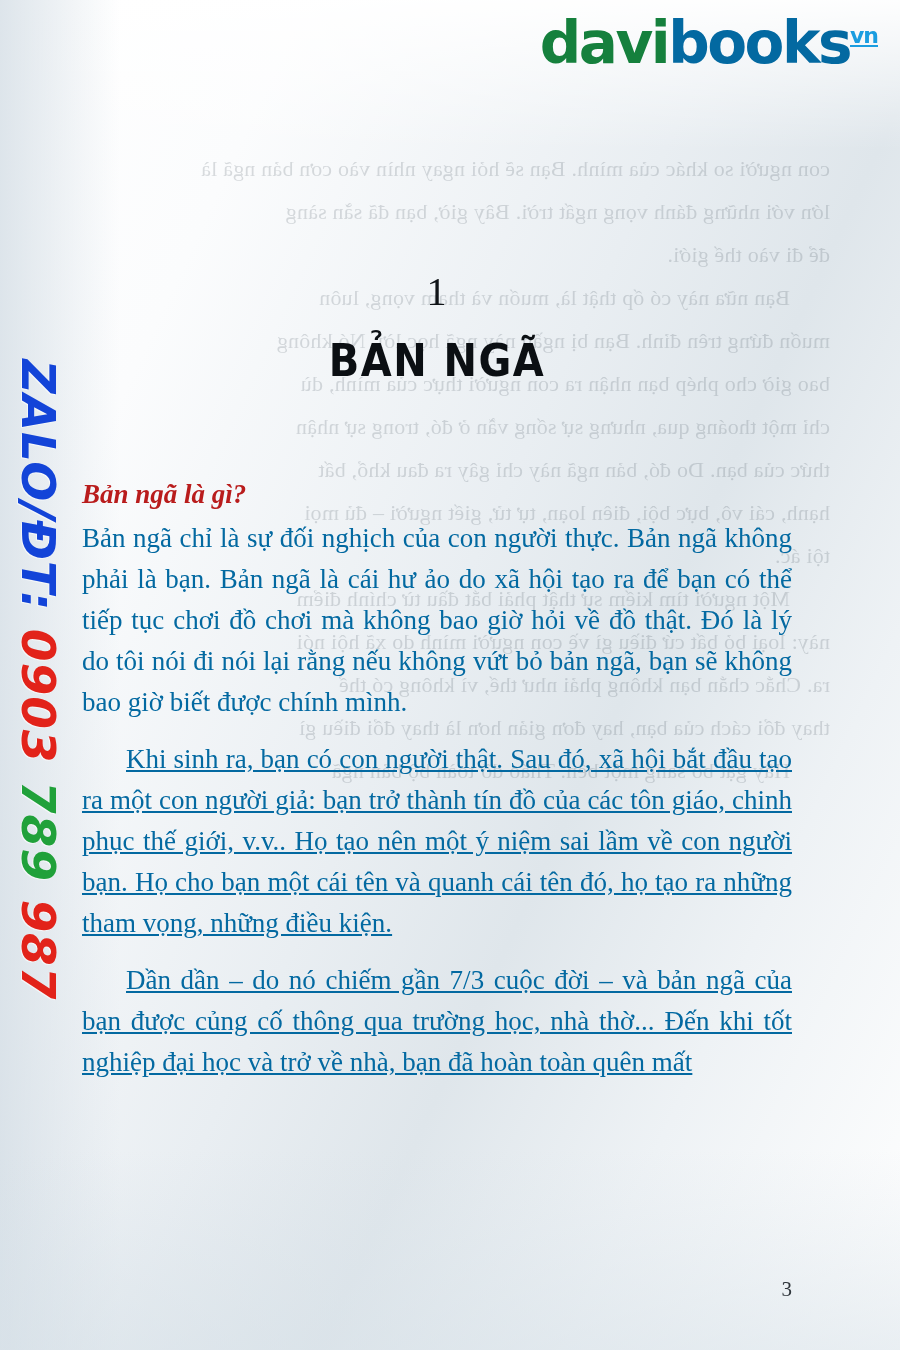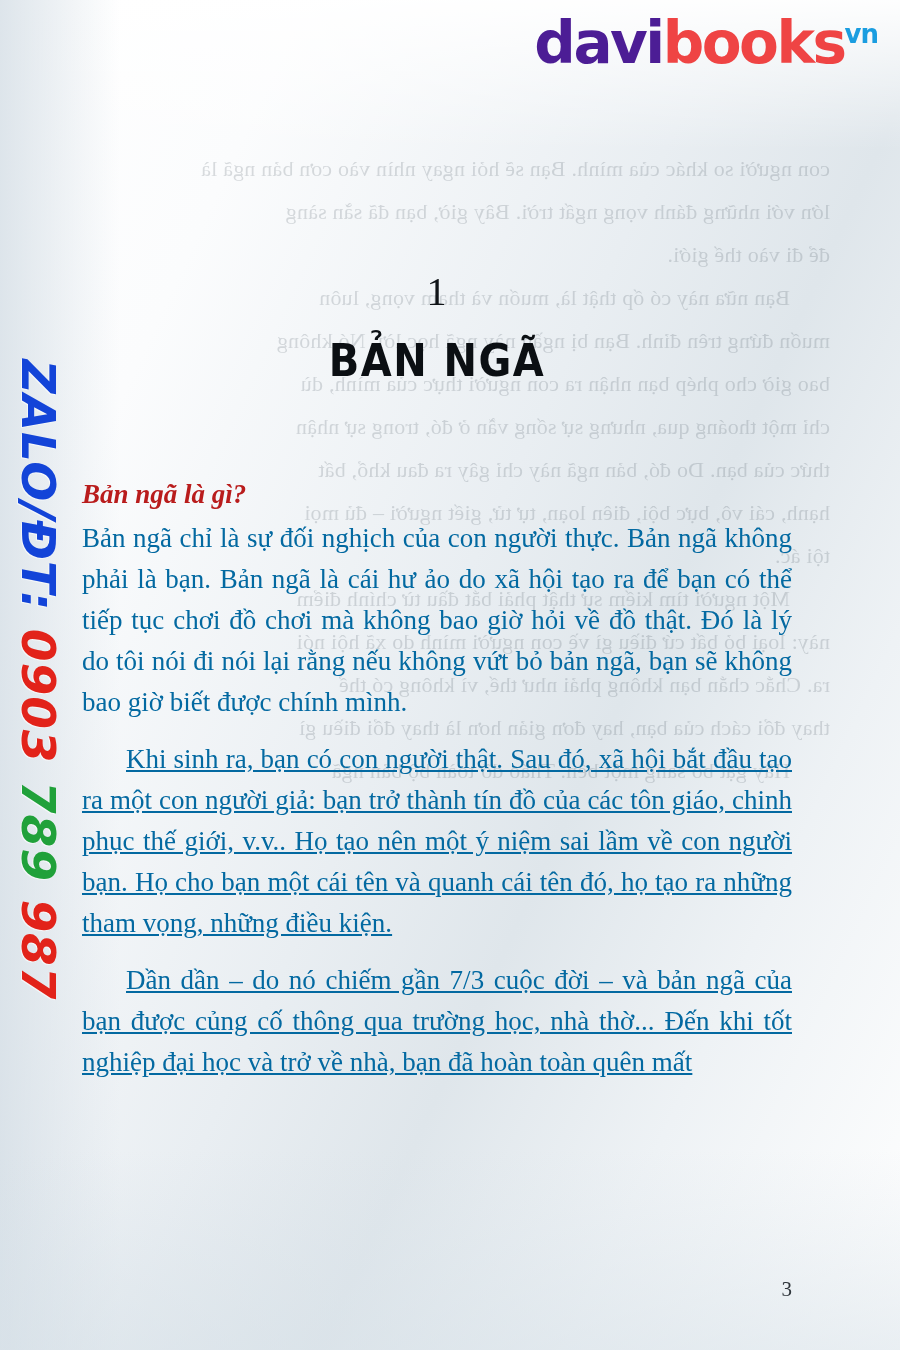--- a/index.html
+++ b/index.html
@@ -64,27 +64,28 @@
     position: absolute;
     right: 22px;
     top: 14px;
     font-family: "DejaVu Sans", sans-serif;
     font-weight: 700;
     font-size: 58px;
     letter-spacing: -2.5px;
     line-height: 1;
     z-index: 6;
   }
-  .logo .davi { color: #4c1d95; }
-  .logo .books { color: #ef4444; }
+  .logo .davi { color: #15803d; }
+  .logo .books { color: #0369a1; }
   .logo .vn {
     color: #1a9de0;
-    font-size: 26px;
+    font-size: 22px;
     vertical-align: super;
     letter-spacing: -1px;
+    text-decoration: underline;
   }
 
   
   .zalo {
     position: absolute;
     left: 8px;
     top: 330px;
     width: 60px;
     height: 700px;
     z-index: 6;

